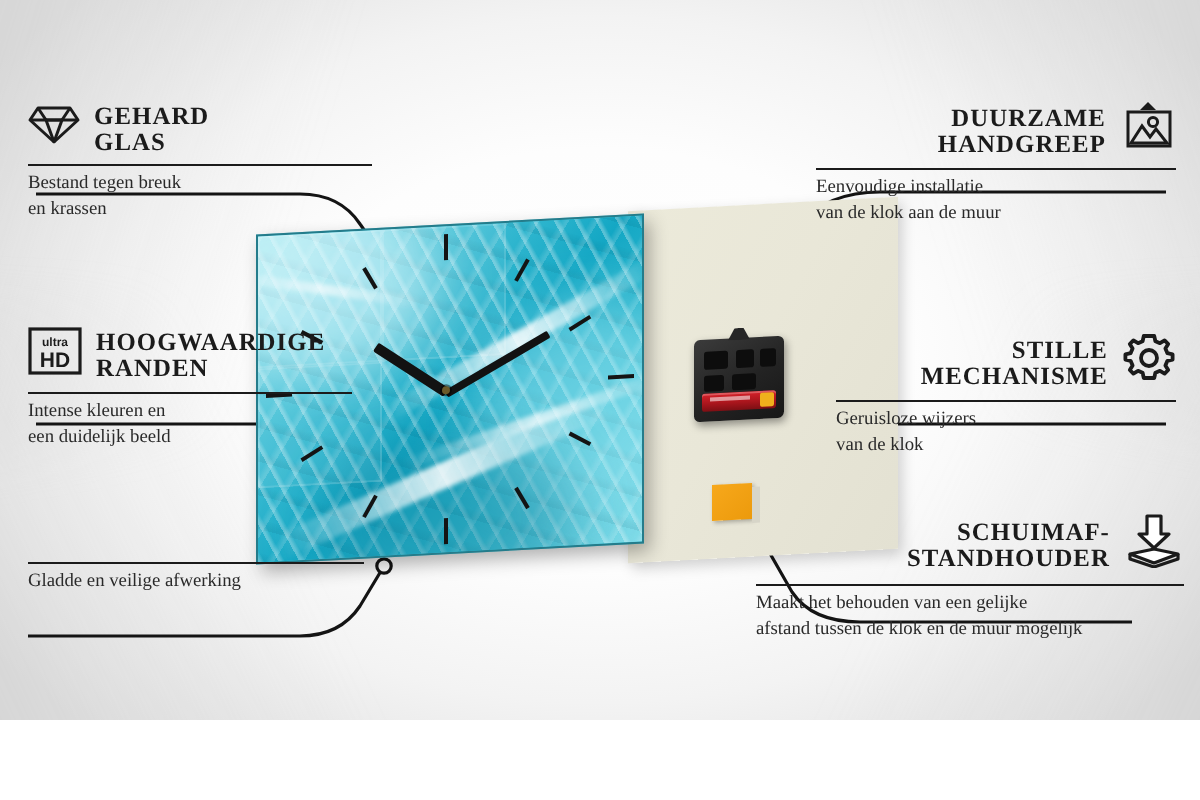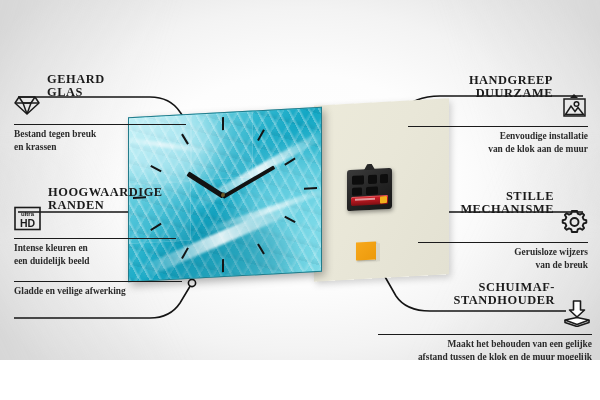--- a/index.html
+++ b/index.html
@@ -39,24 +39,23 @@
   .t-line{
     font-family:"Liberation Serif",serif;
     font-weight:bold;font-size:12.4px;letter-spacing:.55px;
     color:#1b1b1b;white-space:nowrap;
   }
   .rule{height:1.4px;background:#1b1b1b;margin-top:3px;}
   .desc{
     font-family:"Liberation Serif",serif;
     font-size:9.4px;color:#2a2a2a;line-height:1.34;margin-top:3px;
     white-space:pre-line;
-    font-weight:bold;
-  }
-  .feat.right .desc{text-align:right;}
-  .ico{flex:0 0 auto;display:block;margin-top:43px;}
+  }
+  .feat.right .desc{}
+  .ico{flex:0 0 auto;display:block;}
 
   
   #product{position:absolute;left:128px;top:104px;width:205px;height:178px;}
   .backpanel{
     position:absolute;left:186px;top:-2px;width:135px;height:176px;
     background:linear-gradient(120deg,#eceada 0%,#e9e7d8 45%,#e3e1d2 100%);
     transform:skewY(-3.1deg);
     box-shadow:2px 3px 7px rgba(0,0,0,.18);
   }
   .clockface{
@@ -233,22 +232,22 @@
   </div>
 
   <div class="feat left" style="left:14px;top:278px;width:168px;">
     <div class="rule" style="width:168px;"></div>
     <div class="desc">Gladde en veilige afwerking</div>
   </div>
 
   <div class="feat right" style="right:12px;top:50px;width:180px;">
     <div class="hdr">
       <span class="titlewrap">
+        <span class="t-line">DUURZAME</span>
         <span class="t-line">HANDGREEP</span>
-        <span class="t-line">DUURZAME</span>
       </span>
       <span class="ico">
         <svg width="28" height="26" viewBox="0 0 28 26">
           <g fill="none" stroke="#1b1b1b" stroke-width="1.5">
             <path d="M14,1 L10,5 H18 Z" fill="#1b1b1b" stroke="none"></path>
             <rect x="4" y="6" width="21" height="17"></rect>
             <path d="M5.5,21.5 L11,13 L15,18.5 L18,14.5 L23.5,21.5 Z" fill="none"></path>
             <circle cx="16.5" cy="11" r="2.3"></circle>
           </g>
         </svg>
@@ -269,21 +268,21 @@
         <svg width="27" height="26" viewBox="0 0 27 26">
           <g fill="none" stroke="#1b1b1b" stroke-width="1.9" stroke-linejoin="round">
             <path d="M13.5,2 l2.6,0 0.6,2.6 2.3,1 2.3,-1.4 1.8,1.8 -1.4,2.3 1,2.3 2.6,0.6 0,2.6 -2.6,0.6 -1,2.3 1.4,2.3 -1.8,1.8 -2.3,-1.4 -2.3,1 -0.6,2.6 -2.6,0 -2.6,0 -0.6,-2.6 -2.3,-1 -2.3,1.4 -1.8,-1.8 1.4,-2.3 -1,-2.3 -2.6,-0.6 0,-2.6 2.6,-0.6 1,-2.3 -1.4,-2.3 1.8,-1.8 2.3,1.4 2.3,-1 0.6,-2.6 z"></path>
             <circle cx="13.5" cy="13" r="4"></circle>
           </g>
         </svg>
       </span>
     </div>
     <div class="rule" style="width:170px;margin-left:auto;"></div>
     <div class="desc">Geruisloze wijzers
-van de breuk</div>
+van de klok</div>
   </div>
 
   <div class="feat right" style="right:8px;top:256px;width:214px;">
     <div class="hdr">
       <span class="titlewrap">
         <span class="t-line">SCHUIMAF-</span>
         <span class="t-line">STANDHOUDER</span>
       </span>
       <span class="ico">
         <svg width="30" height="28" viewBox="0 0 30 28">

